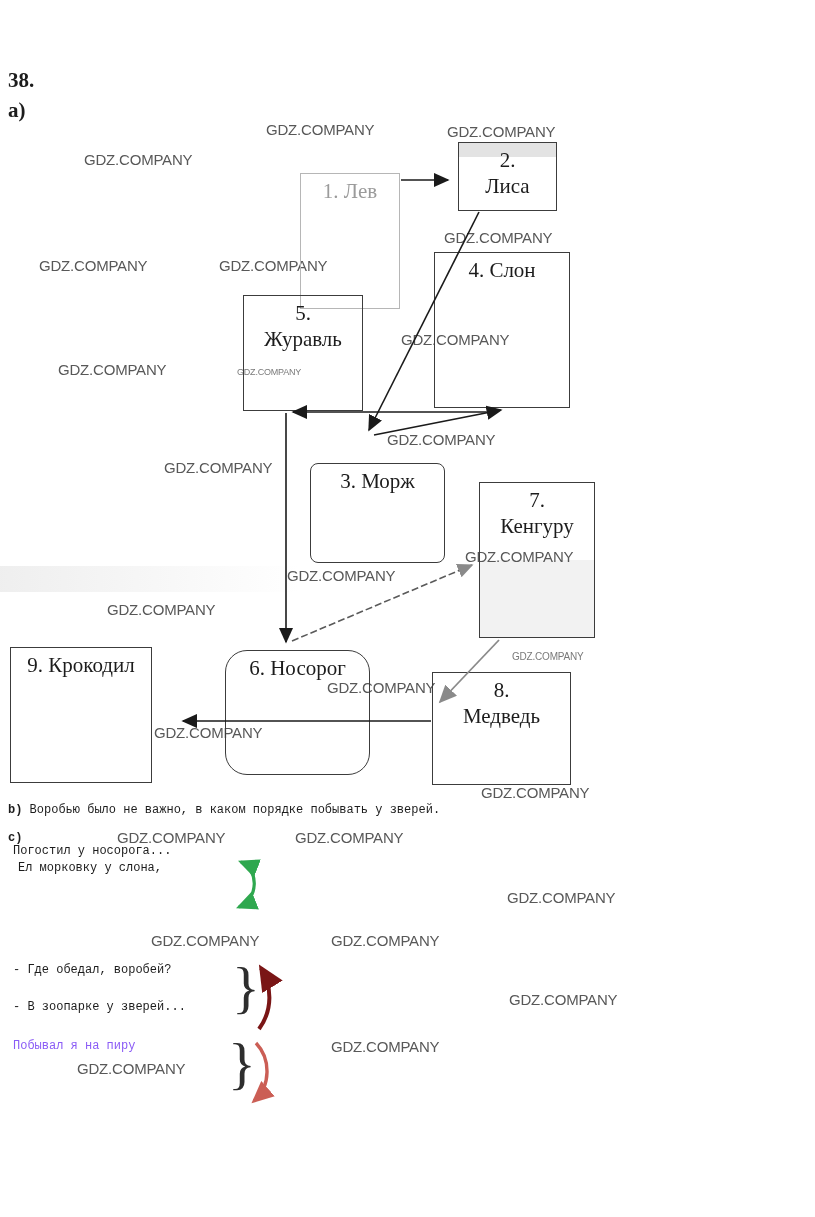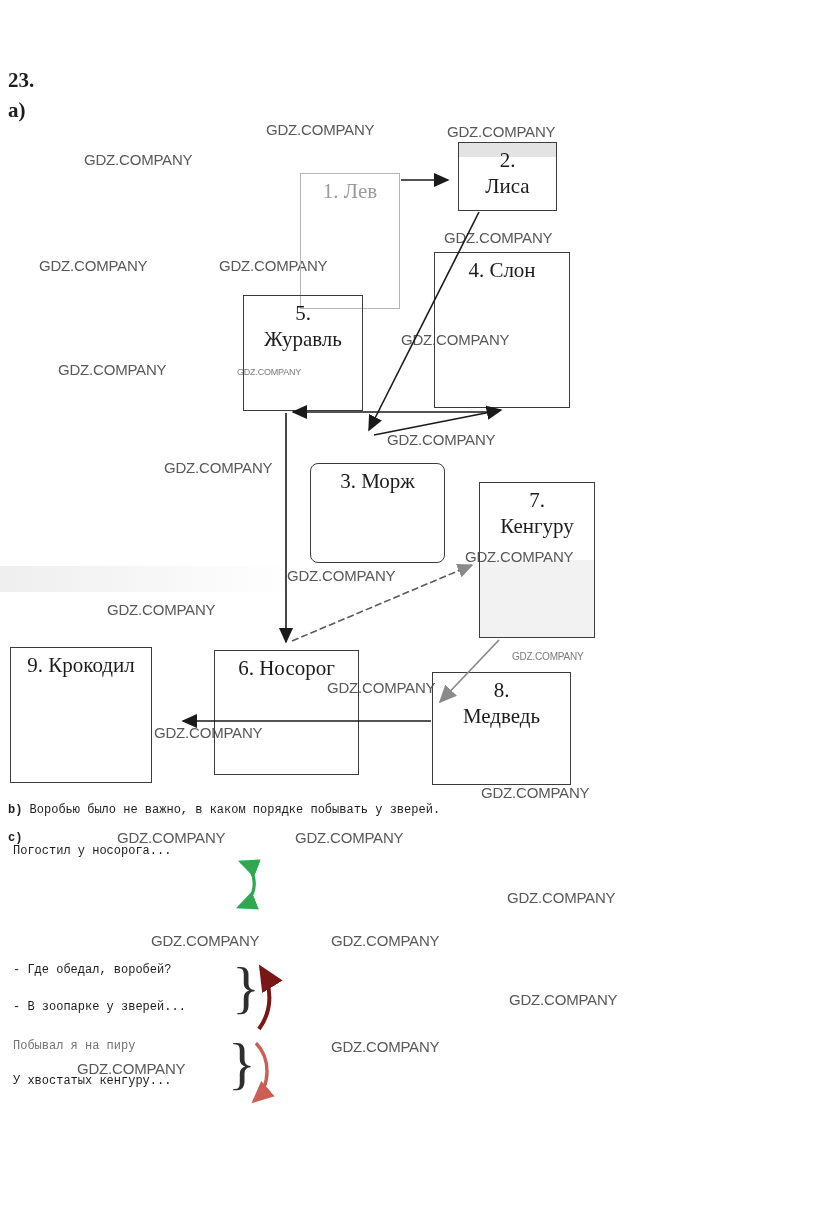--- a/index.html
+++ b/index.html
@@ -13,39 +13,39 @@
   .box{position:absolute;border:1.5px solid #3c3c3c;box-sizing:border-box;
        text-align:center;font-size:21px;line-height:1.25;padding-top:4px;
        white-space:pre-line;background:transparent;}
   .b1{left:300px;top:126px;width:100px;height:136px;border-color:#b6b6b6;color:#9b9b9b;margin-top:47px;}
   .b2{left:458px;top:142px;width:99px;height:69px;background:linear-gradient(#e3e3e3 0 14px,transparent 14px);}
   .b4{left:434px;top:252px;width:136px;height:156px;}
   .b5{left:243px;top:295px;width:120px;height:116px;}
   .b3{left:310px;top:463px;width:135px;height:100px;border-radius:8px;}
   .b7{left:479px;top:482px;width:116px;height:156px;}
   .b9{left:10px;top:647px;width:142px;height:136px;}
-  .b6{left:214px;top:650px;width:145px;height:125px;}
+  .b6{left:225px;top:650px;width:145px;height:125px;border-radius:22px;}
   .b8{left:432px;top:672px;width:139px;height:113px;}
   .txt{position:absolute;font-size:12px;white-space:nowrap;font-family:Liberation Mono, monospace;}
   .bold{font-weight:bold;}
-  .faint{color:#737373;}
+  .faint{color:#8b5cf6;}
   .brace{position:absolute;font-size:58px;font-weight:400;color:#2e2e2e;
          font-family:"Liberation Serif",serif;line-height:1;}
   .smudge{position:absolute;left:0;top:566px;width:300px;height:26px;
           background:linear-gradient(90deg,#bdbdbd,transparent);opacity:.25;}
   .smudge2{position:absolute;left:479px;top:560px;width:116px;height:78px;
           background:#d9d9d9;opacity:.35;}
   svg.overlay{position:absolute;left:0;top:0;pointer-events:none;}
 </style>
 </head>
 <body>
 
 <div id="page">
 
-  <div class="hdr" style="left:8px;top:68px;">23.</div>
+  <div class="hdr" style="left:8px;top:68px;">38.</div>
   <div class="hdr" style="left:8px;top:98px;">а)</div>
 
   <div class="smudge"></div>
   <div class="smudge2"></div>
 
   <span class="wm" style="left:266px;top:121px;">GDZ.COMPANY</span>
   <span class="wm" style="left:447px;top:123px;">GDZ.COMPANY</span>
   <span class="wm" style="left:84px;top:151px;">GDZ.COMPANY</span>
   <span class="wm" style="left:444px;top:229px;">GDZ.COMPANY</span>
   <span class="wm" style="left:39px;top:257px;">GDZ.COMPANY</span>
@@ -126,23 +126,23 @@
 
     <path d="M256 1043 C271 1059 271 1086 254 1101" fill="none" stroke="#c24338" stroke-width="3.4" opacity="0.85" marker-end="url(#ard)"></path>
   </svg>
 
   <div class="txt" style="left:8px;top:803px;">
     <span class="bold">b)</span>
     <span>Воробью было не важно, в каком порядке побывать у зверей.</span>
   </div>
   <div class="txt bold" style="left:8px;top:831px;">с)</div>
 
+  <div class="txt" style="left:18px;top:861px;">Ел морковку у слона,</div>
   <div class="txt" style="left:13px;top:844px;">Погостил у носорога...</div>
 
   <div class="txt" style="left:13px;top:963px;">- Где обедал, воробей?</div>
   <div class="txt" style="left:13px;top:1000px;">- В зоопарке у зверей...</div>
   <span class="brace" style="left:232px;top:959px;">}</span>
 
   <div class="txt faint" style="left:13px;top:1039px;">Побывал я на пиру</div>
-  <div class="txt" style="left:13px;top:1074px;">У хвостатых кенгуру...</div>
   <span class="brace" style="left:228px;top:1035px;">}</span>
 
 </div>
 
 </body></html>

